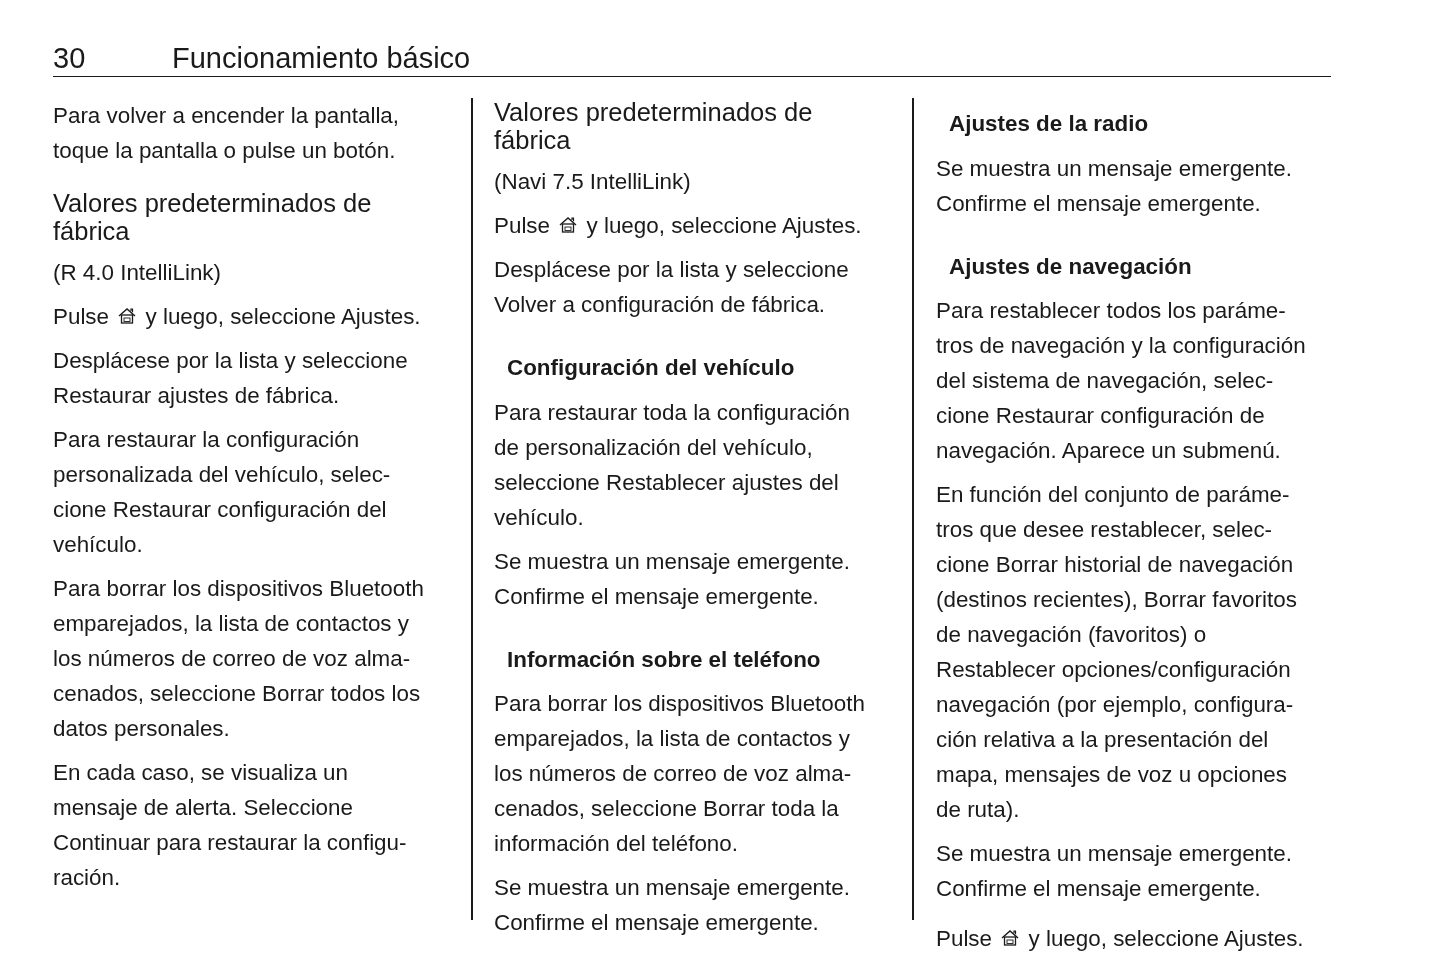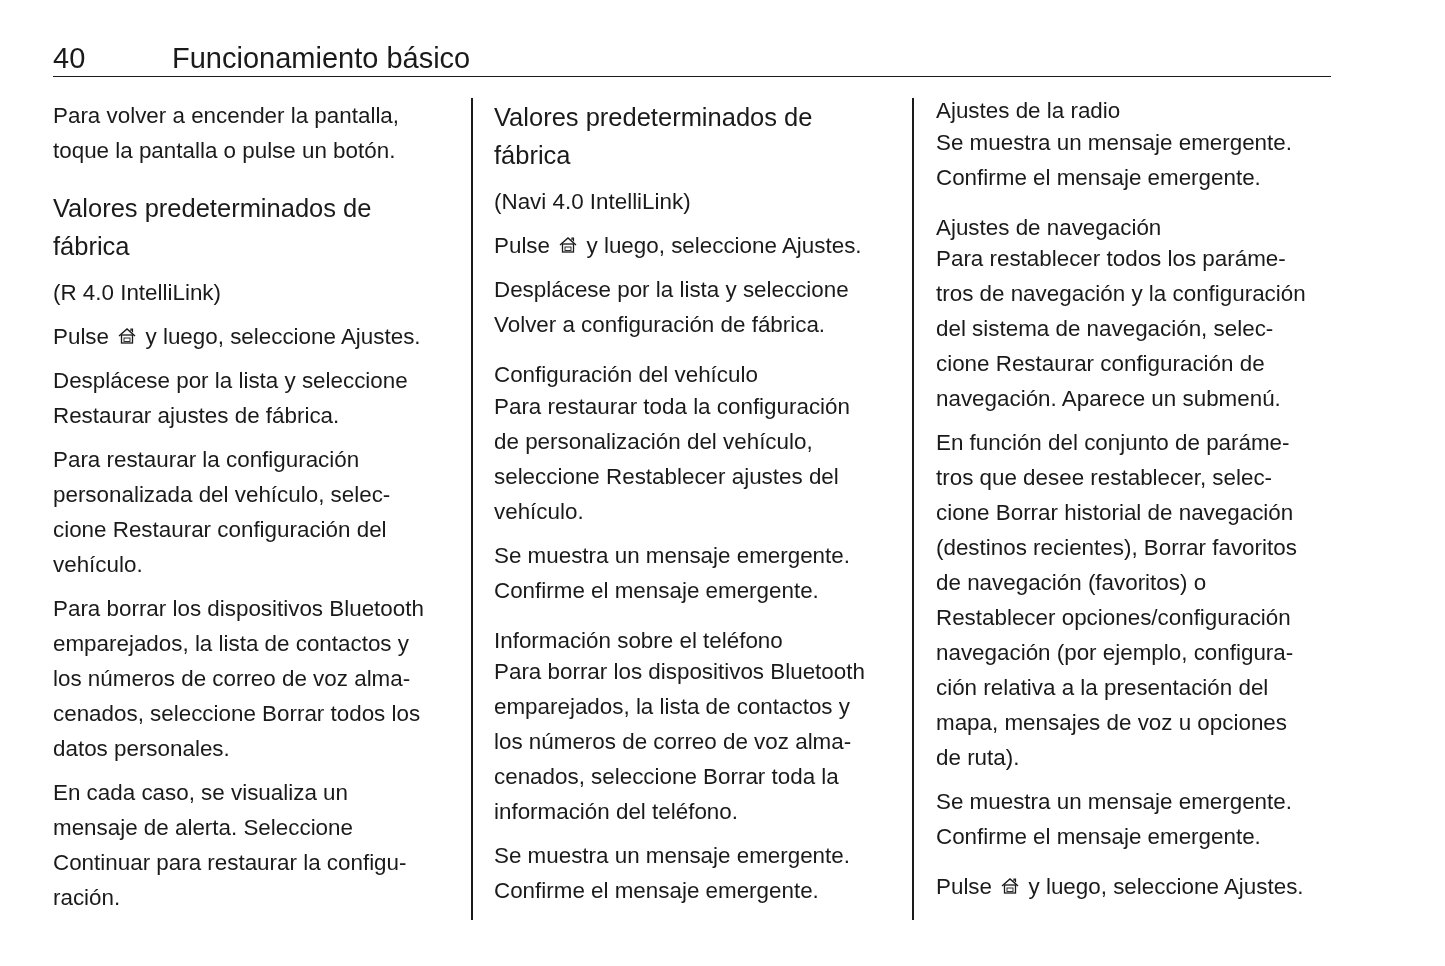--- a/index.html
+++ b/index.html
@@ -14,30 +14,30 @@
   .page-num { position: absolute; left: 0; top: 2px; font-size: 29px; }
   .section-title { position: absolute; left: 119px; top: 2px; font-size: 29px; text-align: right; }
   .col { position: absolute; top: 98px; }
   .col1 { left: 53px; width: 405px; }
   .col2 { left: 494px; width: 405px; }
   .col3 { left: 936px; width: 400px; }
   .divider { position: absolute; top: 98px; width: 1.5px; height: 822px; background: #1a1a1a; }
   .d1 { left: 471px; }
   .d2 { left: 912px; }
   p { margin: 0 0 9px 0; font-size: 22.4px; line-height: 35px; white-space: pre-line; }
-  h2 { margin: 0 0 10px 0; font-size: 25.5px; line-height: 38px; font-weight: normal; white-space: pre-line; }
-  h3 { margin: 0; font-size: 22.4px; line-height: 26.6px; font-weight: normal; }
+  h2 { margin: 0 0 10px 0; font-size: 25.5px; line-height: 28px; font-weight: normal; white-space: pre-line; }
+  h3 { margin: 13px; font-size: 22.4px; line-height: 26.6px; font-weight: bold; }
   .gap { height: 11px; }
   .icon { display: inline-block; width: 20px; height: 20px; vertical-align: -2px; margin: 0 2px; }
 </style>
 </head>
 <body>
 
 <div class="header">
-  <span class="page-num">40</span>
+  <span class="page-num">30</span>
   <span class="section-title">Funcionamiento básico</span>
 </div>
 
 <div class="divider d1"></div>
 <div class="divider d2"></div>
 
 <div class="col col1">
   <p>Para volver a encender la pantalla,
 toque la pantalla o pulse un botón.</p>
   <div style="height:12px"></div>
@@ -63,21 +63,21 @@
 datos personales.</p>
   <p>En cada caso, se visualiza un
 mensaje de alerta. Seleccione
 Continuar para restaurar la configu-
 ración.</p>
 </div>
 
 <div class="col col2">
   <h2>Valores predeterminados de
 fábrica</h2>
-  <p>(Navi 4.0 IntelliLink)</p>
+  <p>(Navi 7.5 IntelliLink)</p>
   <p><span>Pulse</span> <svg class="icon" viewBox="0 0 20 20">
         <path d="M2 10 L10 3 L18 10" fill="none" stroke="#1a1a1a" stroke-width="1.4"></path>
         <path d="M14 5 L14 3 L15.5 3 L15.5 6.3" fill="none" stroke="#1a1a1a" stroke-width="1.2"></path>
         <rect x="4.5" y="9" width="11" height="8" fill="none" stroke="#1a1a1a" stroke-width="1.3"></rect>
         <rect x="7" y="12" width="6" height="3.5" fill="none" stroke="#1a1a1a" stroke-width="0.9"></rect>
       </svg> <span>y luego, seleccione Ajustes.</span></p>
   <p>Desplácese por la lista y seleccione
 Volver a configuración de fábrica.</p>
   <div class="gap"></div>
   <h3>Configuración del vehículo</h3>

